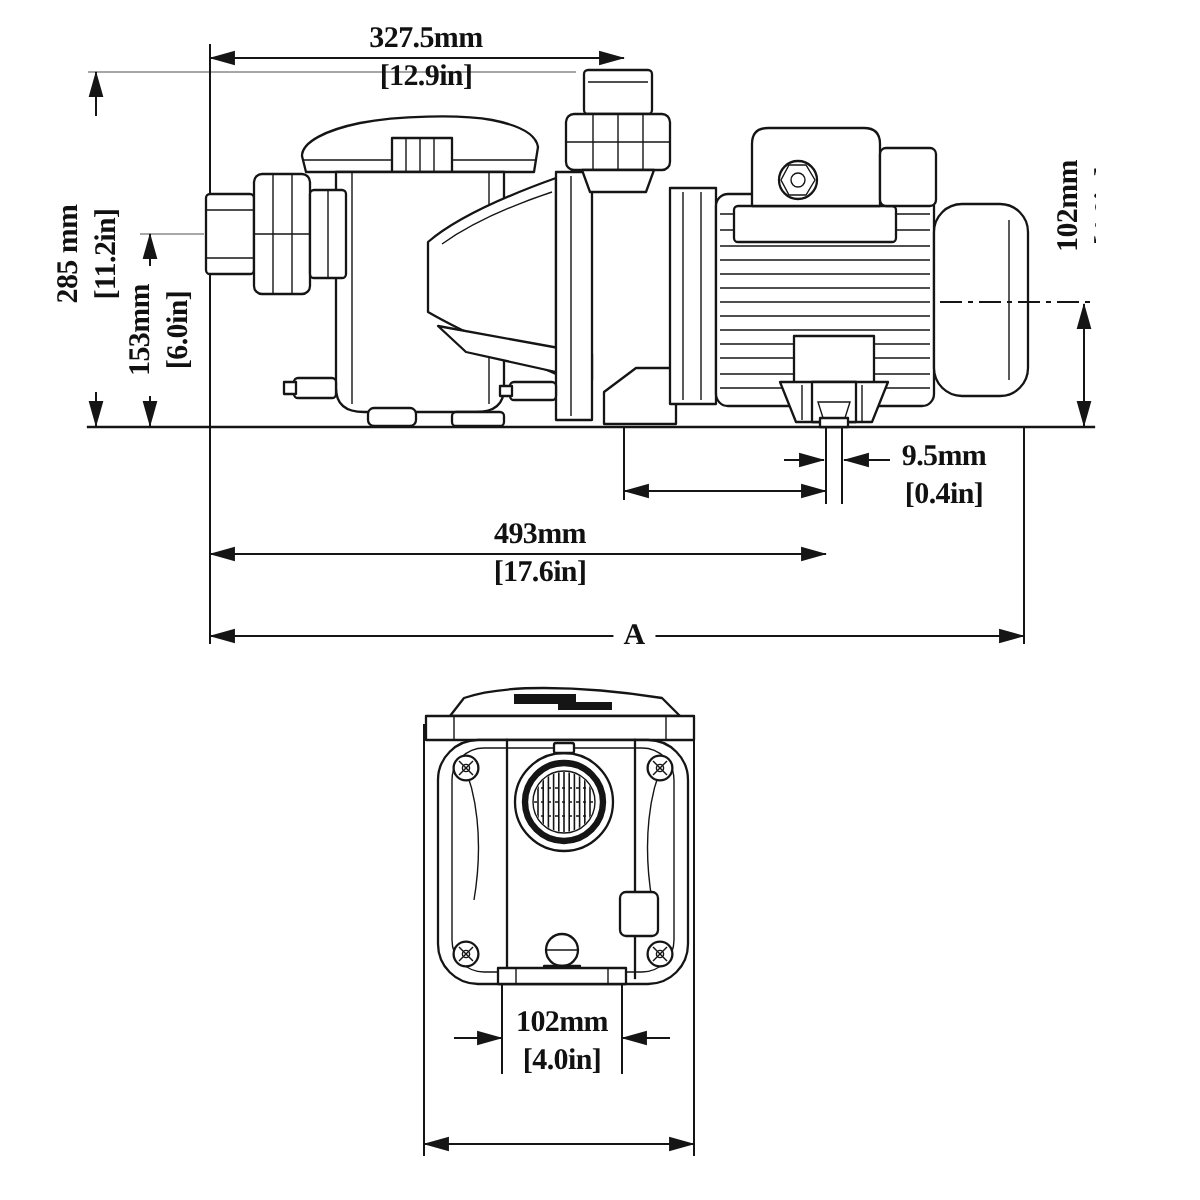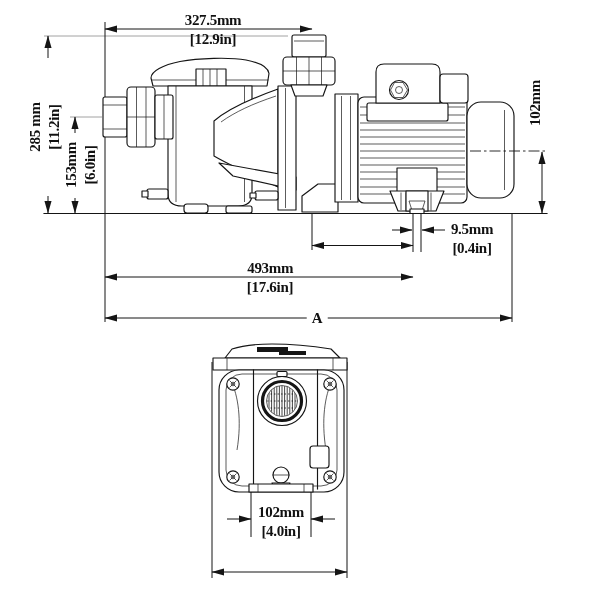--- a/index.html
+++ b/index.html
@@ -246,21 +246,21 @@
   <span class="mm">102mm</span>
   <span class="in">[4.0in]</span>
 </div>
 
 
 <div class="lbl" style="left:472px;top:238px;">
   <span class="mm">9.5mm</span>
   <span class="in">[0.4in]</span>
 </div>
 
-<div class="lbl" style="left:270px;top:277px;align-items:flex-end;">
+<div class="lbl" style="left:270px;top:277px;">
   <span class="mm">493mm</span>
   <span class="in">[17.6in]</span>
 </div>
 
 <div class="lbl bg" style="left:317px;top:318px;">
   <span>A</span>
 </div>
 
 <div class="lbl" style="left:281px;top:521px;">
   <span class="mm">102mm</span>

